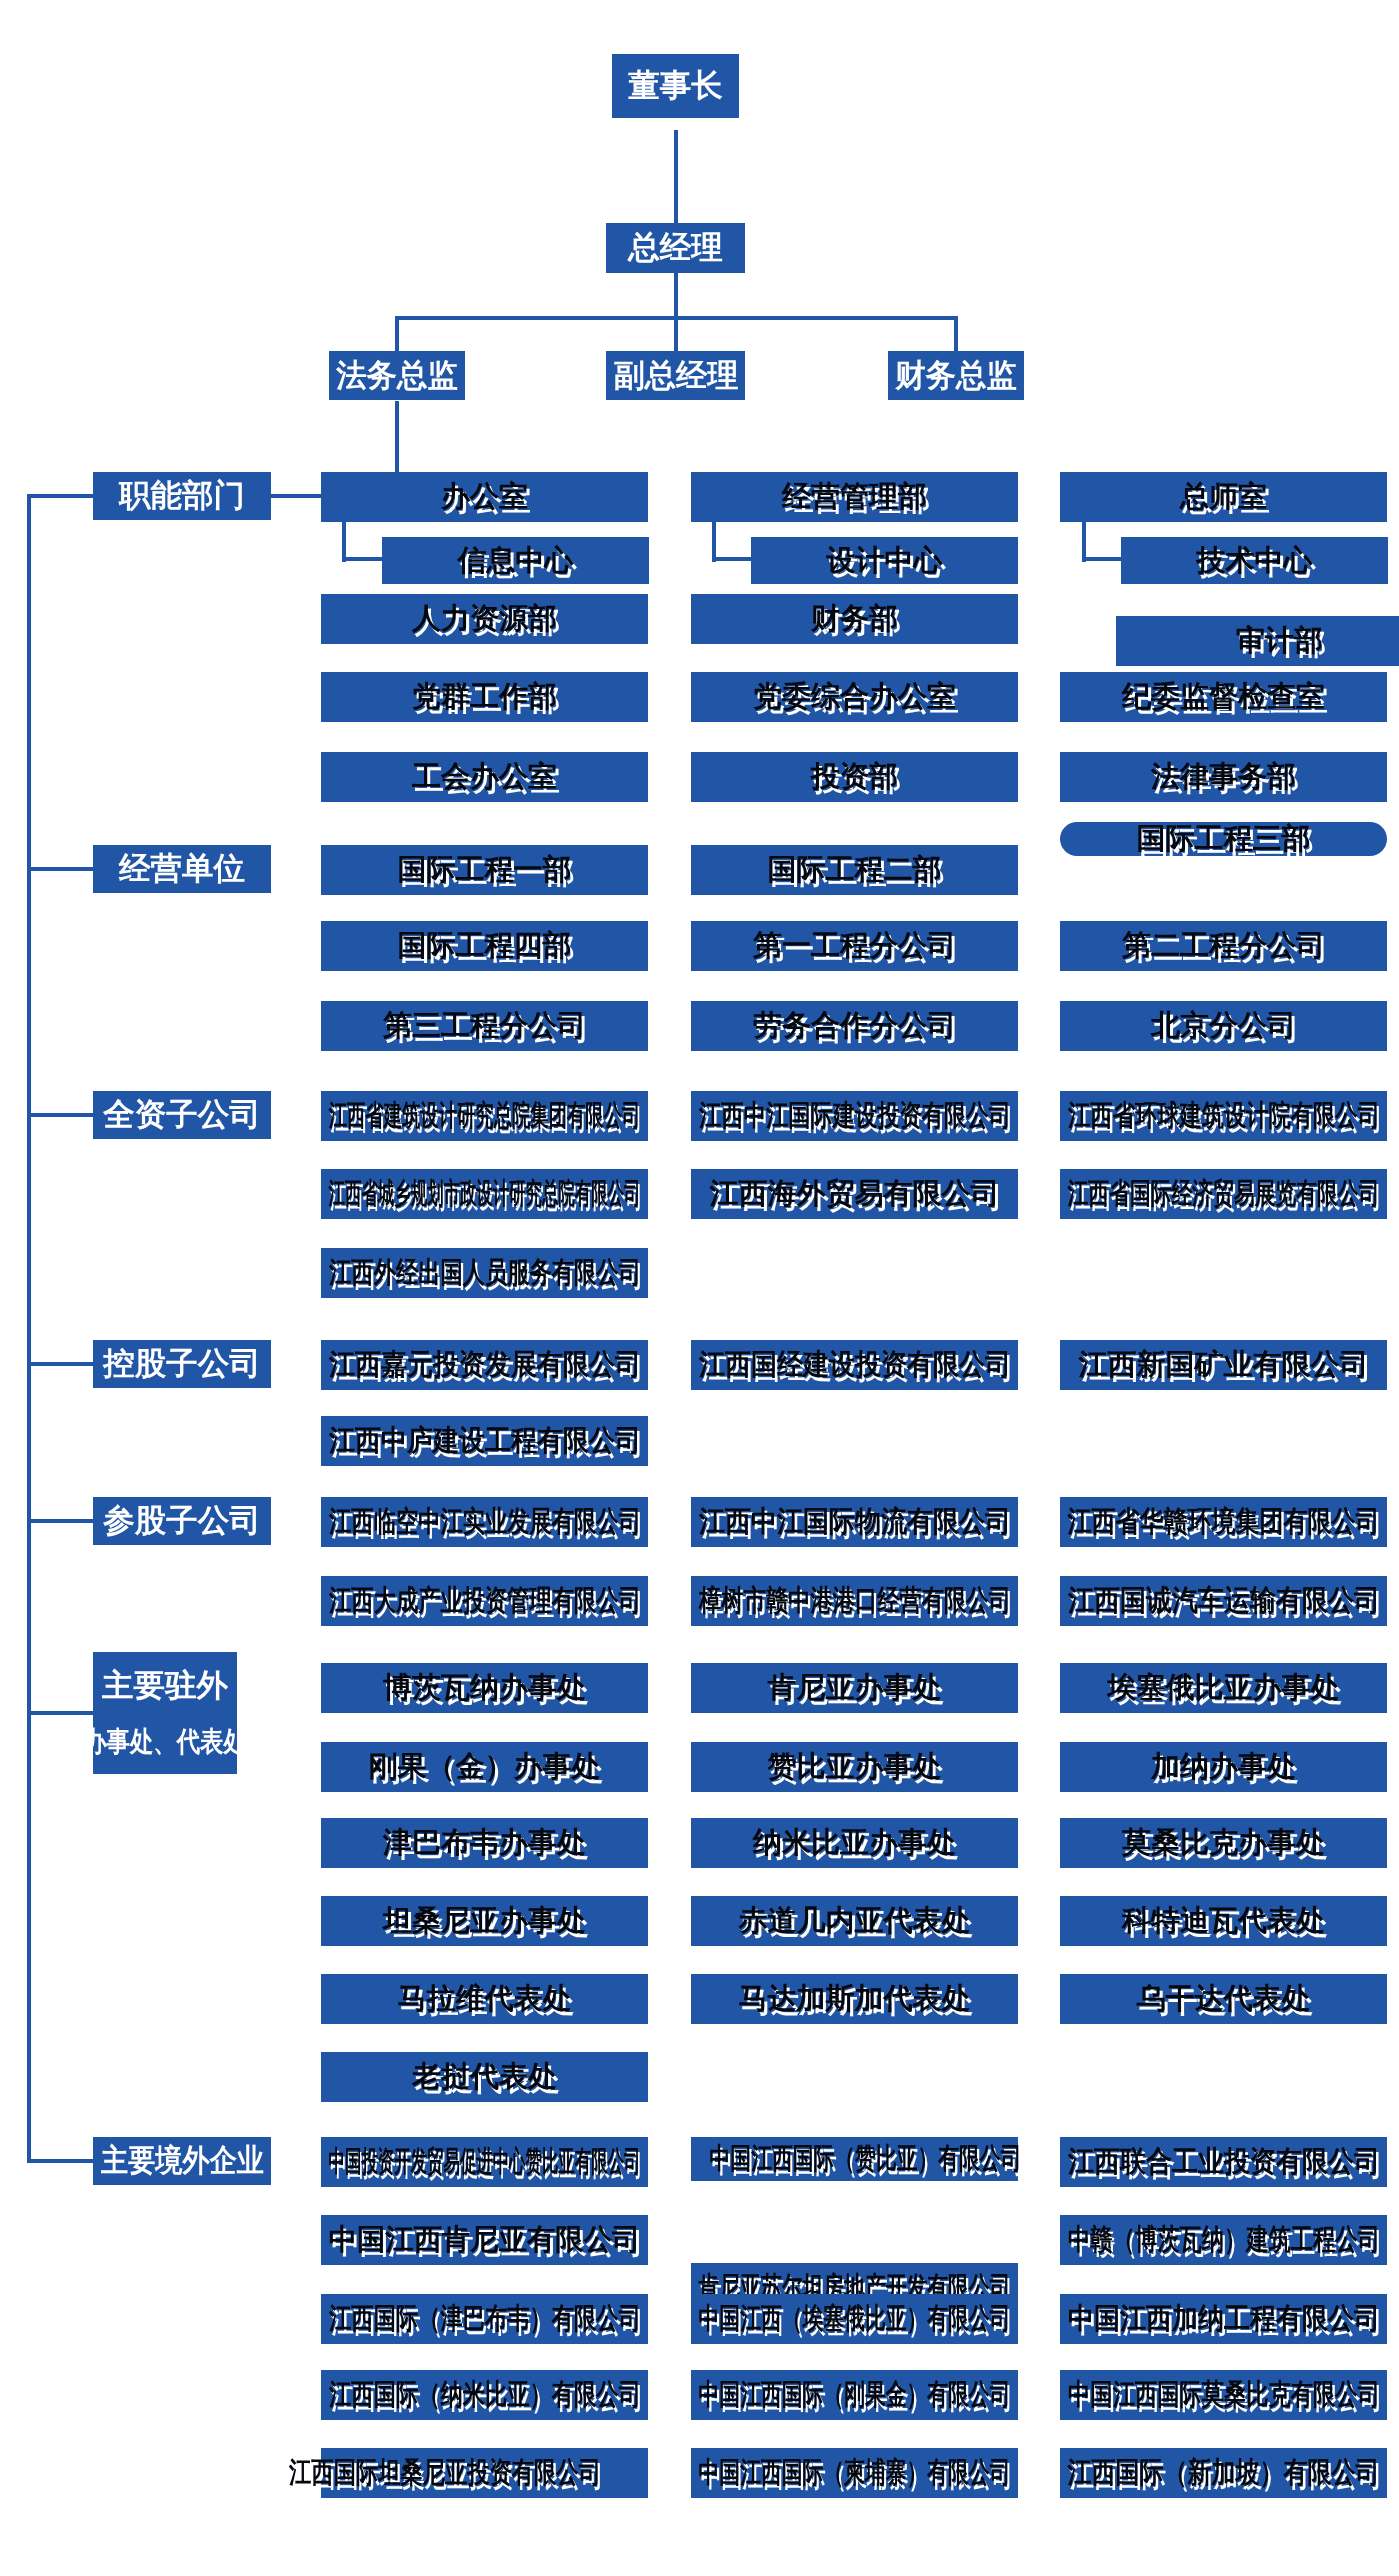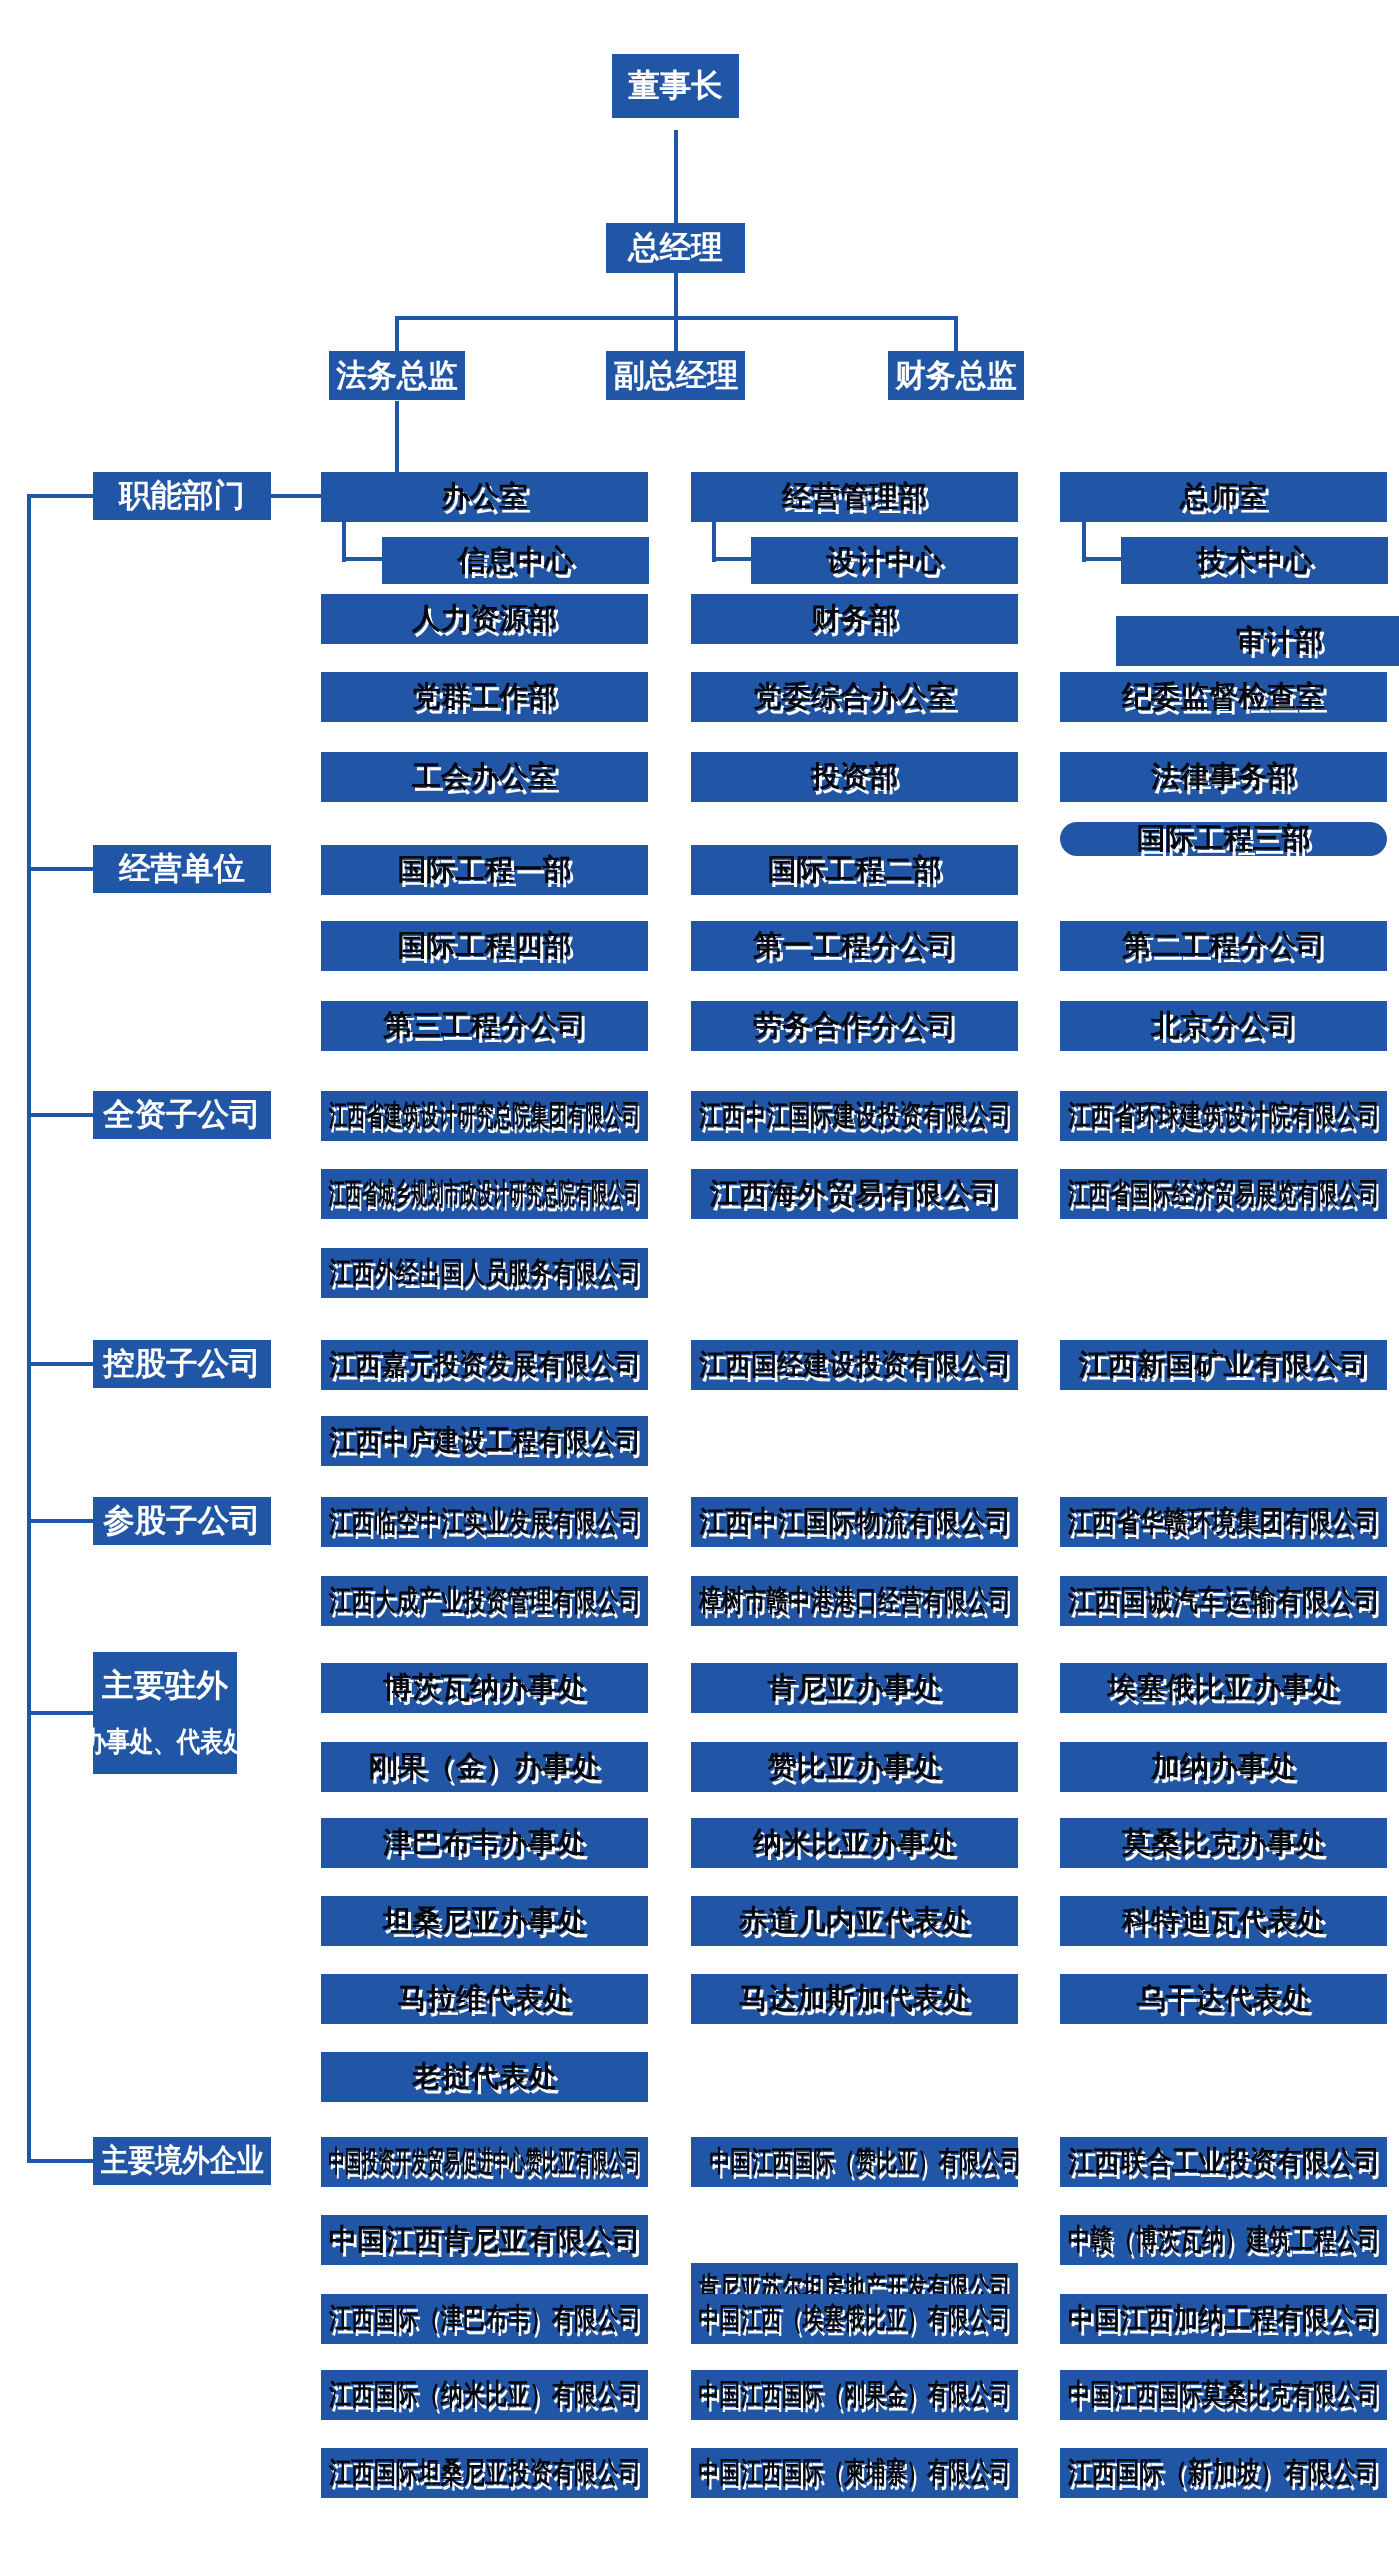--- a/index.html
+++ b/index.html
@@ -276,21 +276,21 @@
       </div>
       <div class="box dept-box" style="left: 321px; top: 2052px; width: 327px; height: 50px;">
         <span>老挝代表处</span>
       </div>
       <div class="box white-box label-box" style="left: 93px; top: 2137px; width: 178px; height: 48px;">
         <span style="transform: scaleX(0.862);">主要境外企业</span>
       </div>
       <div class="box dept-box" style="left: 321px; top: 2137px; width: 327px; height: 50px;">
         <span style="transform: scaleX(0.566);">中国投资开发贸易促进中心赞比亚有限公司</span>
       </div>
-      <div class="box dept-box" style="left: 691px; top: 2137px; width: 327px; height: 50px; padding-left: 22px;">
+      <div class="box dept-box" style="left: 691px; top: 2137px; width: 327px; height: 44px; padding-left: 22px;">
         <span style="transform: scaleX(0.717);">中国江西国际（赞比亚）有限公司</span>
       </div>
       <div class="box dept-box" style="left: 1060px; top: 2137px; width: 327px; height: 50px;">
         <span style="transform: scaleX(0.896);">江西联合工业投资有限公司</span>
       </div>
       <div class="box dept-box" style="left: 321px; top: 2215px; width: 327px; height: 50px;">
         <span style="transform: scaleX(0.977);">中国江西肯尼亚有限公司</span>
       </div>
       <div class="box dept-box" style="left: 691px; top: 2215px; width: 327px; height: 50px; margin-top: 48px;">
         <span style="transform: scaleX(0.717);">肯尼亚苏尔坦房地产开发有限公司</span>
@@ -309,21 +309,21 @@
       </div>
       <div class="box dept-box" style="left: 321px; top: 2370px; width: 327px; height: 50px;">
         <span style="transform: scaleX(0.768);">江西国际（纳米比亚）有限公司</span>
       </div>
       <div class="box dept-box" style="left: 691px; top: 2370px; width: 327px; height: 50px;">
         <span style="transform: scaleX(0.717);">中国江西国际（刚果金）有限公司</span>
       </div>
       <div class="box dept-box" style="left: 1060px; top: 2370px; width: 327px; height: 50px;">
         <span style="transform: scaleX(0.768);">中国江西国际莫桑比克有限公司</span>
       </div>
-      <div class="box dept-box" style="left: 321px; top: 2448px; width: 327px; height: 50px;">
+      <div class="box dept-box" style="left: 321px; top: 2448px; width: 327px; height: 50px; justify-content: flex-end;">
         <span style="transform: scaleX(0.768);">江西国际坦桑尼亚投资有限公司</span>
       </div>
       <div class="box dept-box" style="left: 691px; top: 2448px; width: 327px; height: 50px;">
         <span style="transform: scaleX(0.717);">中国江西国际（柬埔寨）有限公司</span>
       </div>
       <div class="box dept-box" style="left: 1060px; top: 2448px; width: 327px; height: 50px;">
         <span style="transform: scaleX(0.827);">江西国际（新加坡）有限公司</span>
       </div>
     </div>
 </div>

